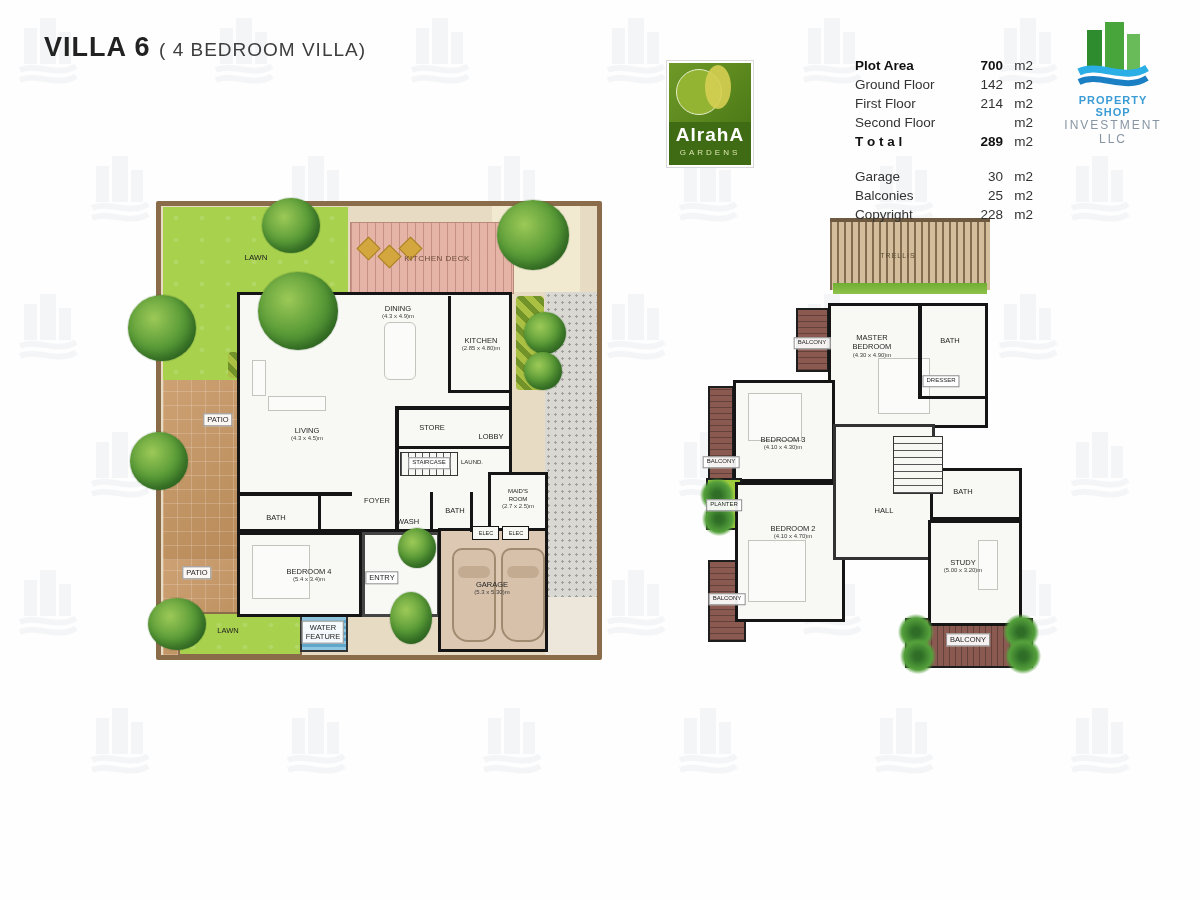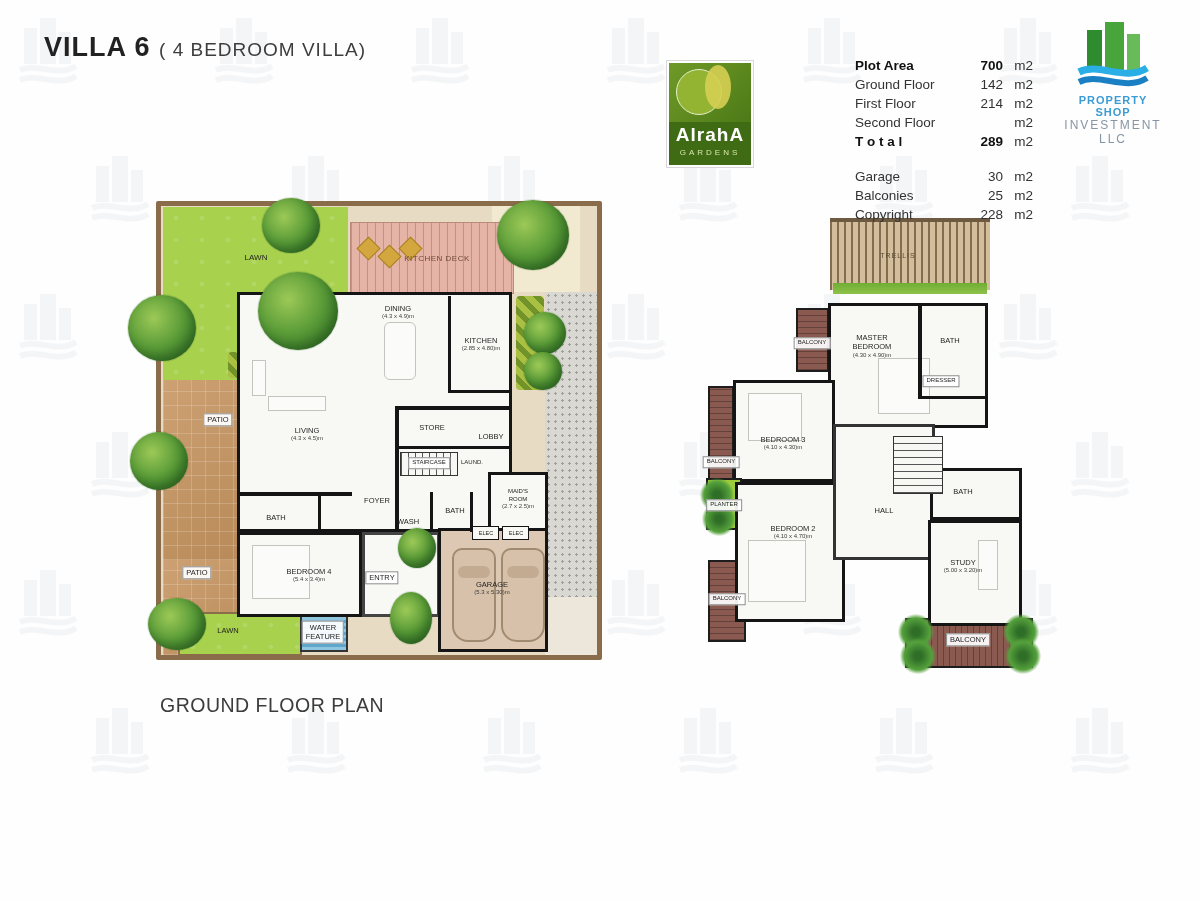--- a/index.html
+++ b/index.html
@@ -474,21 +474,20 @@
   <div class="lbl" style="left:309px;top:575px;"><span>BEDROOM 4</span><span class="dim">(5.4 x 3.4)m</span></div>
   <div class="lbl box" style="left:382px;top:578px;">ENTRY</div>
   <div class="lbl tiny" style="left:486px;top:533px;font-size:5.5px;">ELEC</div>
   <div class="lbl tiny" style="left:516px;top:533px;font-size:5.5px;">ELEC</div>
   <div class="lbl" style="left:492px;top:588px;"><span>GARAGE</span><span class="dim">(5.3 x 5.30)m</span></div>
   <div class="lbl box" style="left:218px;top:420px;">PATIO</div>
   <div class="lbl box" style="left:197px;top:573px;">PATIO</div>
   <div class="lbl" style="left:228px;top:631px;">LAWN</div>
   <div class="lbl box" style="left:323px;top:632px;"><span>WATER</span><br><span>FEATURE</span></div>
 
-  <div class="caption" style="left:160px;top:694px;">GROUND FLOOR PLAN</div>
 
   <div class="abs trellis" style="left:830px;top:218px;width:160px;height:72px;z-index:6;"></div>
   <div class="abs grass-strip" style="left:833px;top:283px;width:154px;height:11px;z-index:7;"></div>
 
   <div class="abs balc" style="left:796px;top:308px;width:33px;height:64px;z-index:9;"></div>
   <div class="room" style="left:828px;top:303px;width:160px;height:125px;"></div>
   <div class="wall" style="left:918px;top:306px;width:4px;height:92px;"></div>
   <div class="wall" style="left:918px;top:396px;width:68px;height:3px;"></div>
 
   <div class="abs balc" style="left:708px;top:386px;width:26px;height:138px;z-index:9;"></div>

